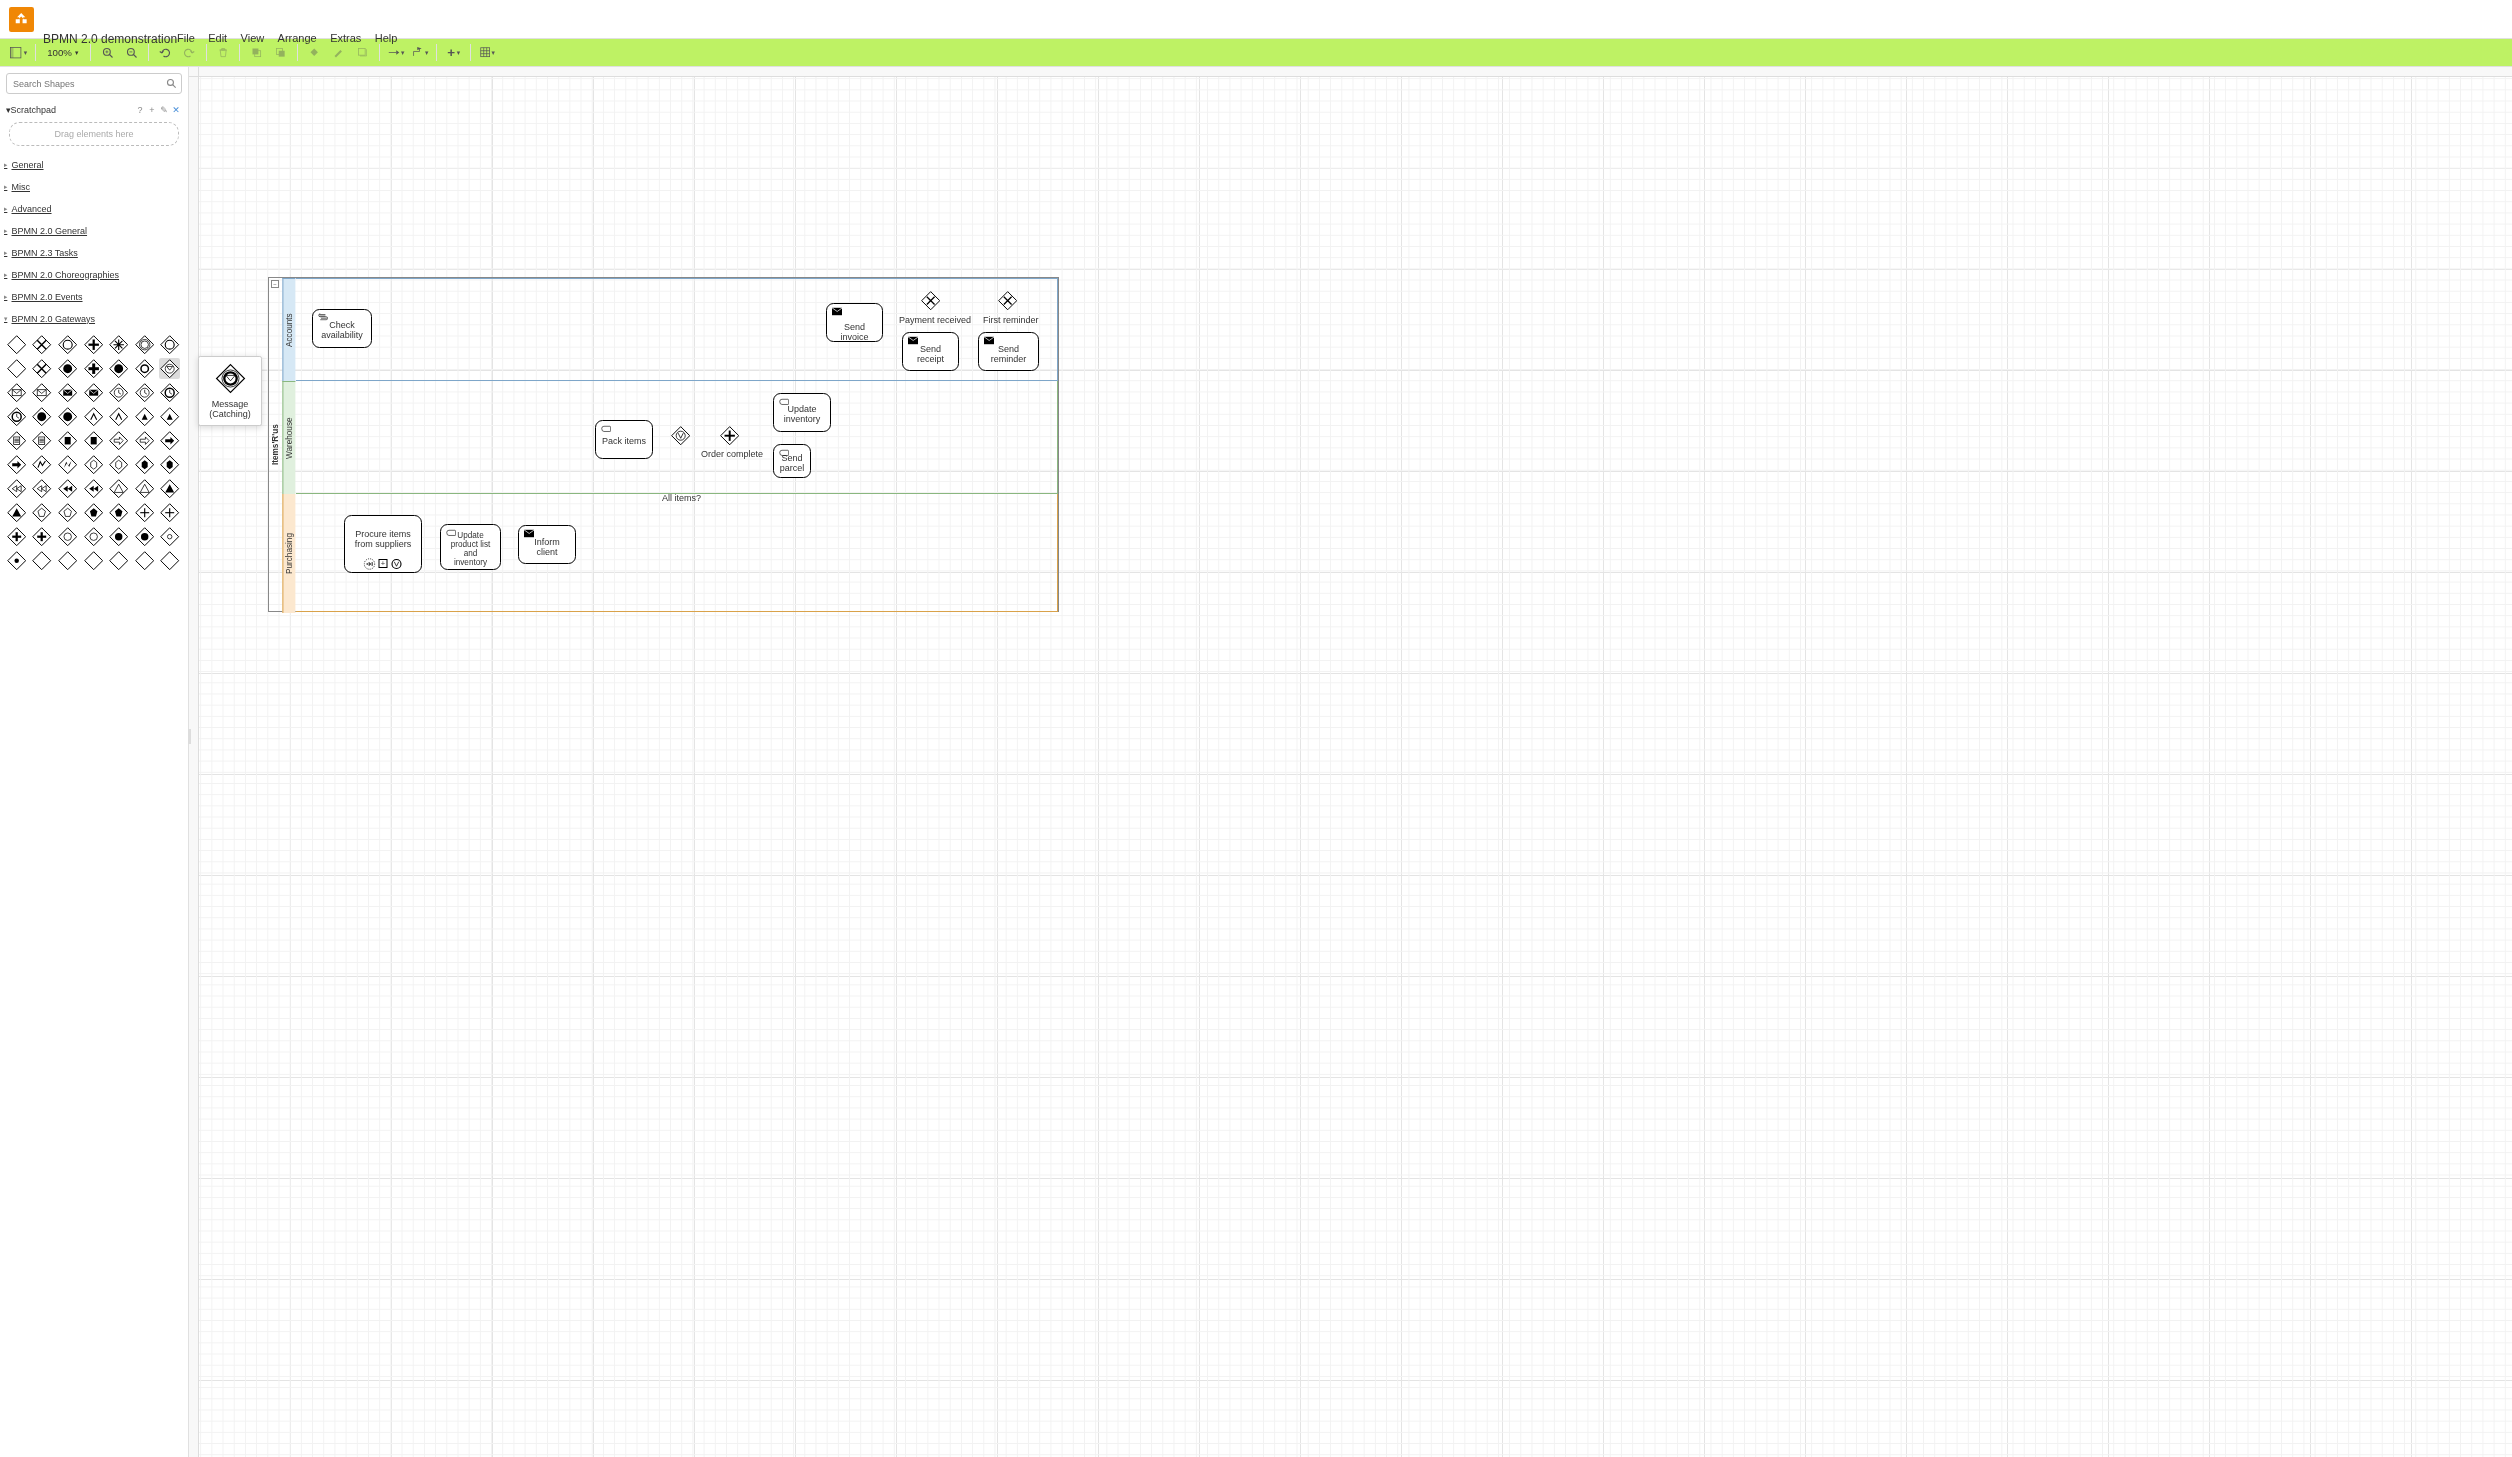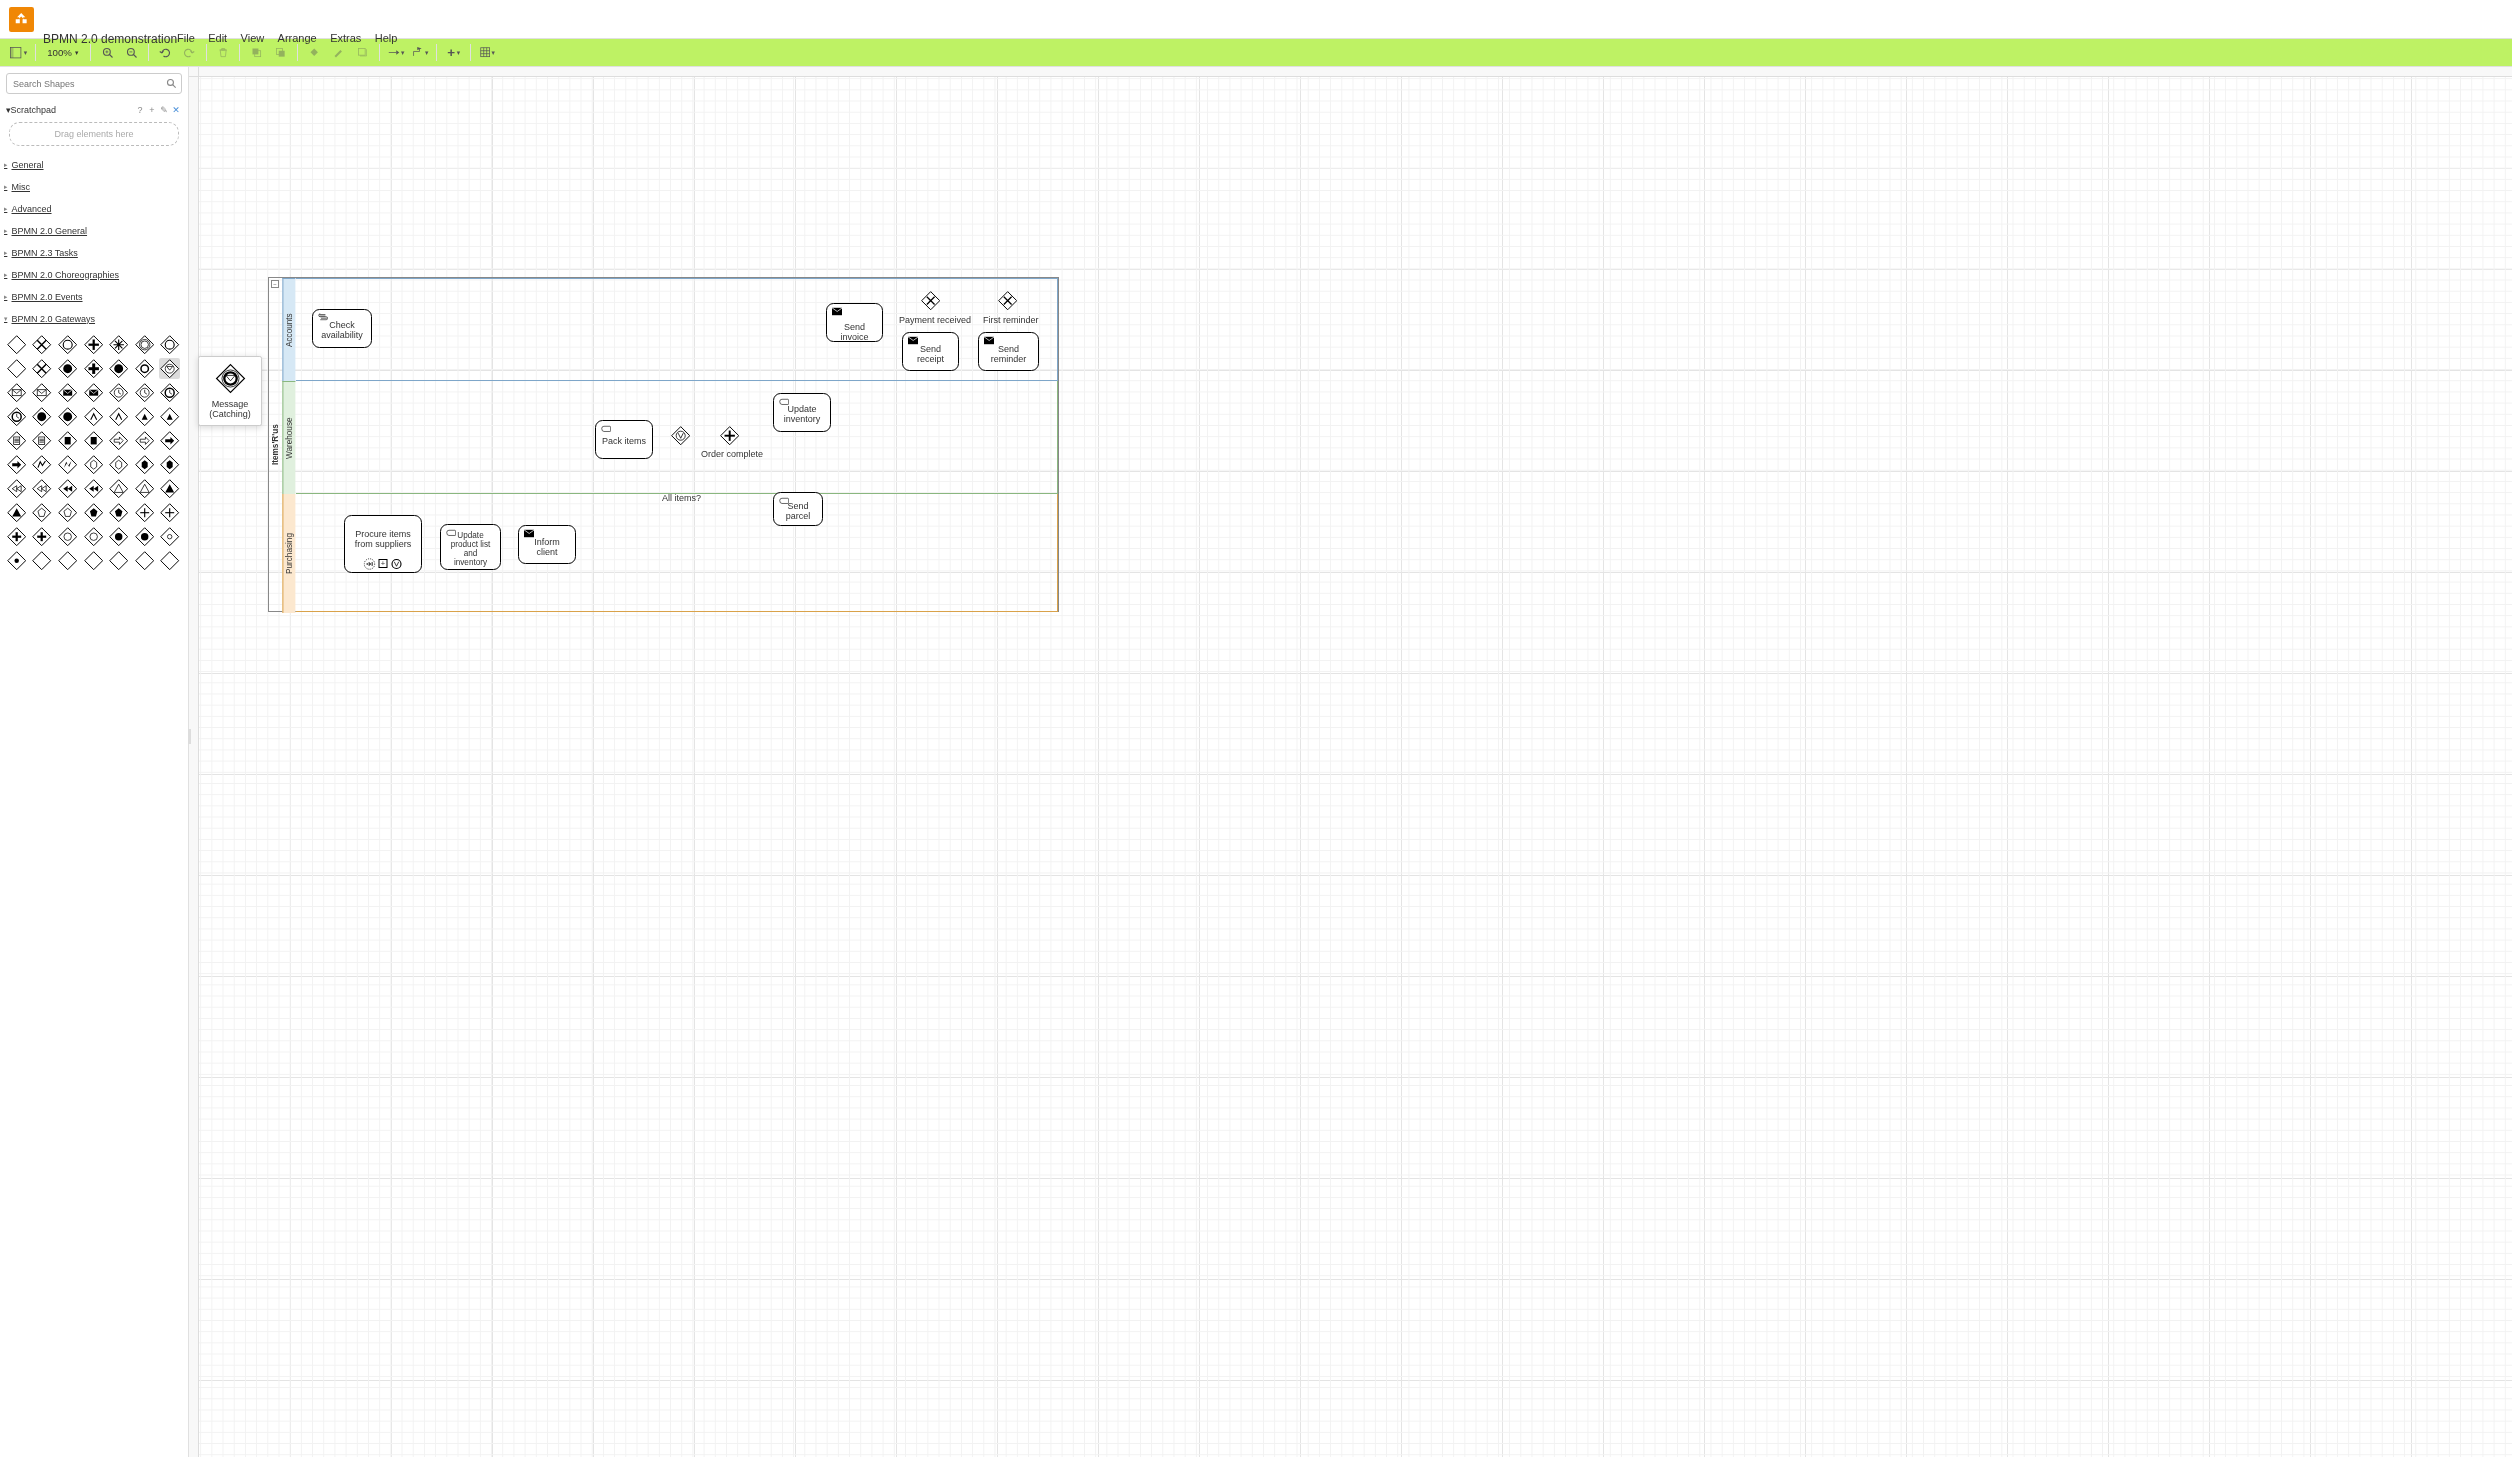--- a/index.html
+++ b/index.html
@@ -793,21 +793,21 @@
         <span style="margin-top:3px">Pack items</span>
       </div>
 
       <div class="task" style="left:504px;top:115px;width:58px;height:39px;">
         <svg class="task-icon" viewBox="0 0 14 10">
             <path d="M1 5 Q1 2 4 2 L12 2 Q13 2 13 4 L13 8 Q13 9 12 9 L4 9 Q1 9 1 5" fill="none" stroke="#000" stroke-width="0.8"></path>
           </svg>
         <span style="margin-top:3px">Update inventory</span>
       </div>
 
-      <div class="task" style="left:504px;top:166px;width:50px;height:34px;margin-top:48px;">
+      <div class="task" style="left:504px;top:166px;width:38px;height:34px;">
         <svg class="task-icon" viewBox="0 0 14 10">
             <path d="M1 5 Q1 2 4 2 L12 2 Q13 2 13 4 L13 8 Q13 9 12 9 L4 9 Q1 9 1 5" fill="none" stroke="#000" stroke-width="0.8"></path>
           </svg>
         <span style="margin-top:3px">Send parcel</span>
       </div>
 
       <div class="gateway" style="left:402px;top:148px;width:19.4px;height:19.4px;">
         <svg viewBox="0 0 30 30">
             <path d="M15 1 L29 15 L15 29 L1 15 Z" fill="#fff" stroke="#000" stroke-width="1.5"></path>
             <circle cx="15" cy="15" r="7" fill="none" stroke="#000" stroke-width="1.2"></circle>

